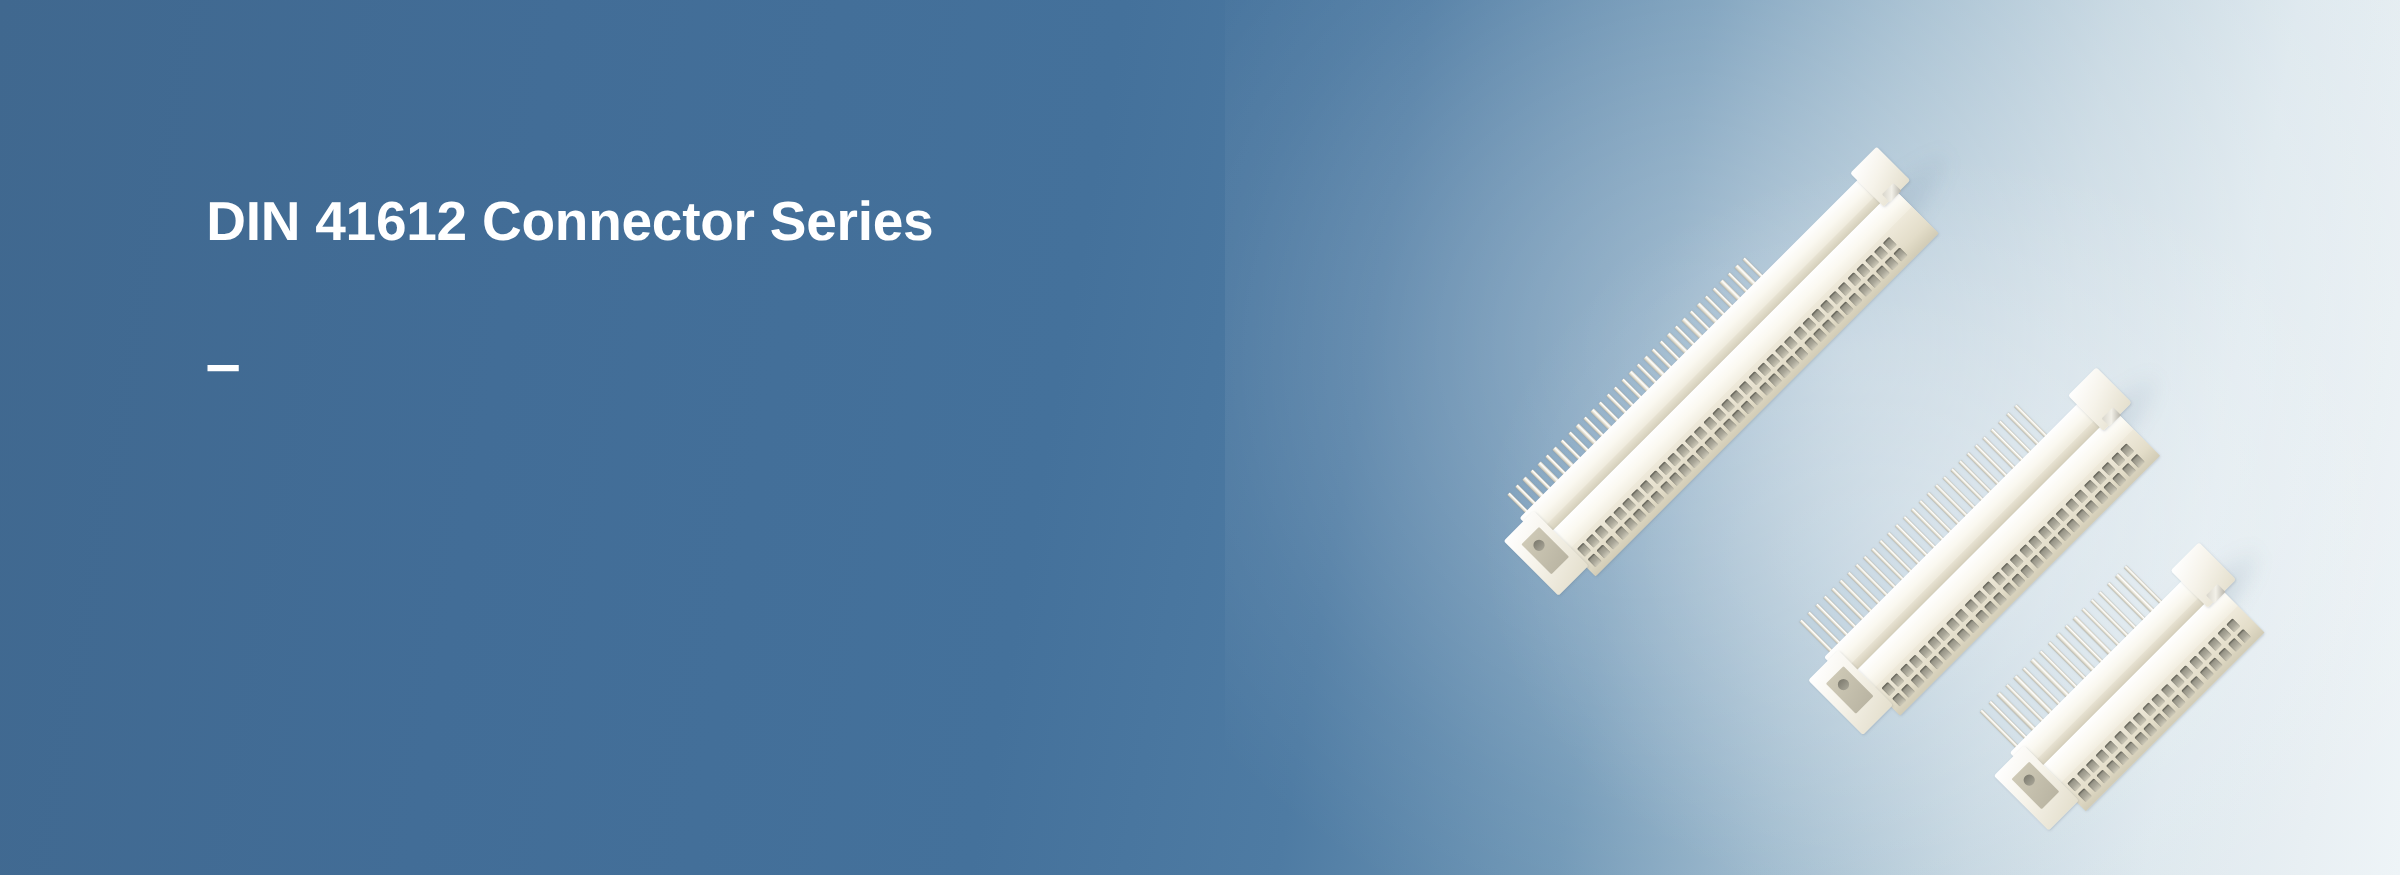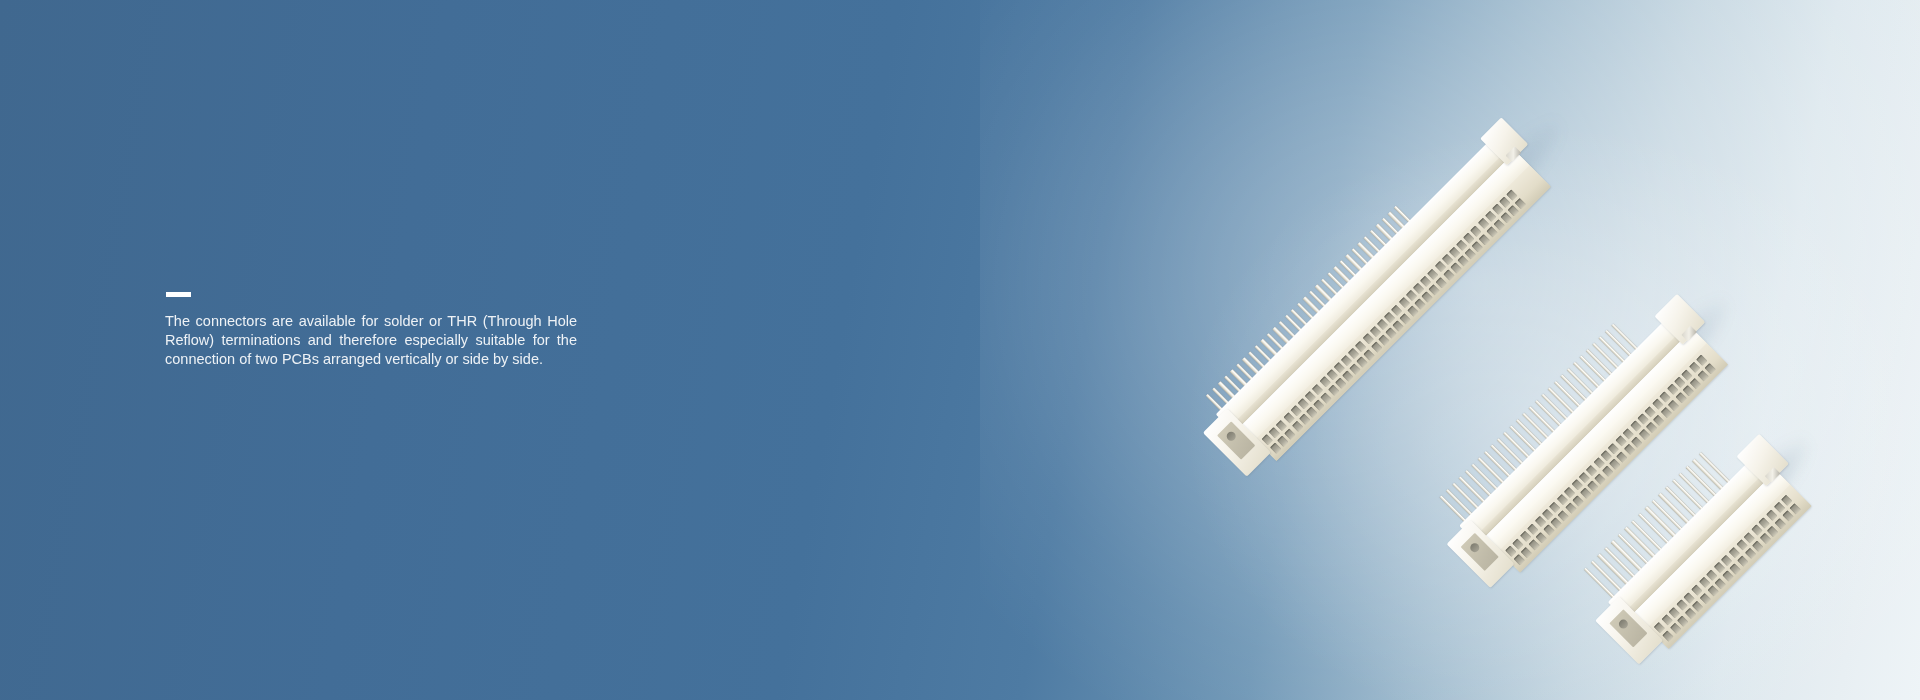--- a/index.html
+++ b/index.html
@@ -589,20 +589,20 @@
       <div class="metal-tab" style="left:204px; top:22px; width:13px; height:9px;"></div>
 
       <div class="flange" style="left:-18px; top:4px; width:34px; height:62px;"></div>
       <div class="flange-dark" style="left:-10px; top:16px; width:20px; height:34px;"></div>
       <div class="flange-hole" style="left:-5px; top:22px; width:9px; height:9px;"></div>
     </div>
 
   </div>
 
   <div class="copy">
+    <h1 class="hero-title">DIN 41612 Connector Series</h1>
 
     <div class="divider"></div>
 
-    <p class="hero-desc">The connectors are available for solder or THR (Through Hole Reflow) terminations and therefore especially suitable for the connection of two PCBs arranged vertically or side by side.</p>
 
   </div>
 
 </div>
 
 </body></html>

